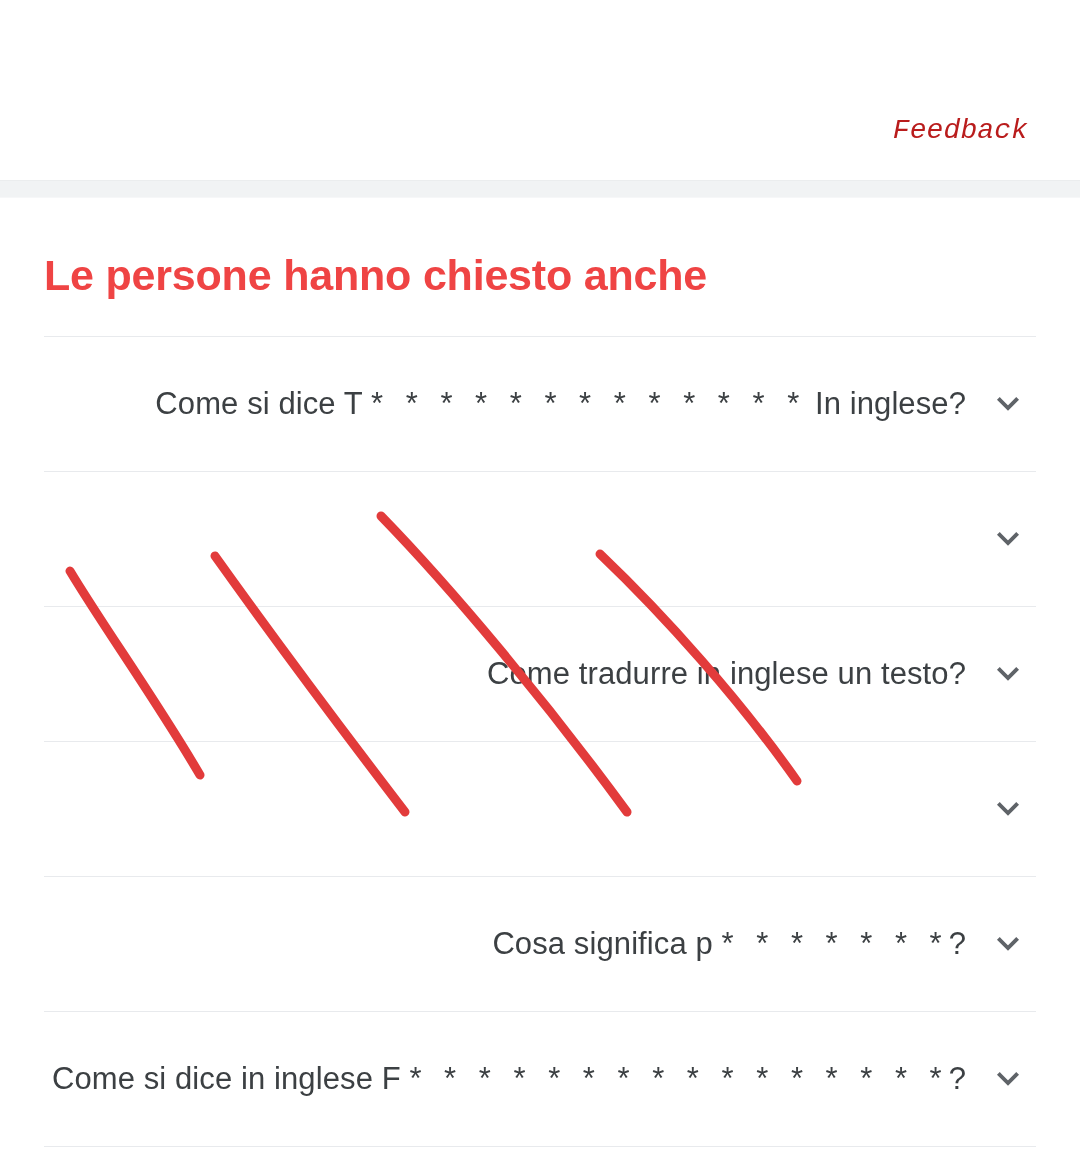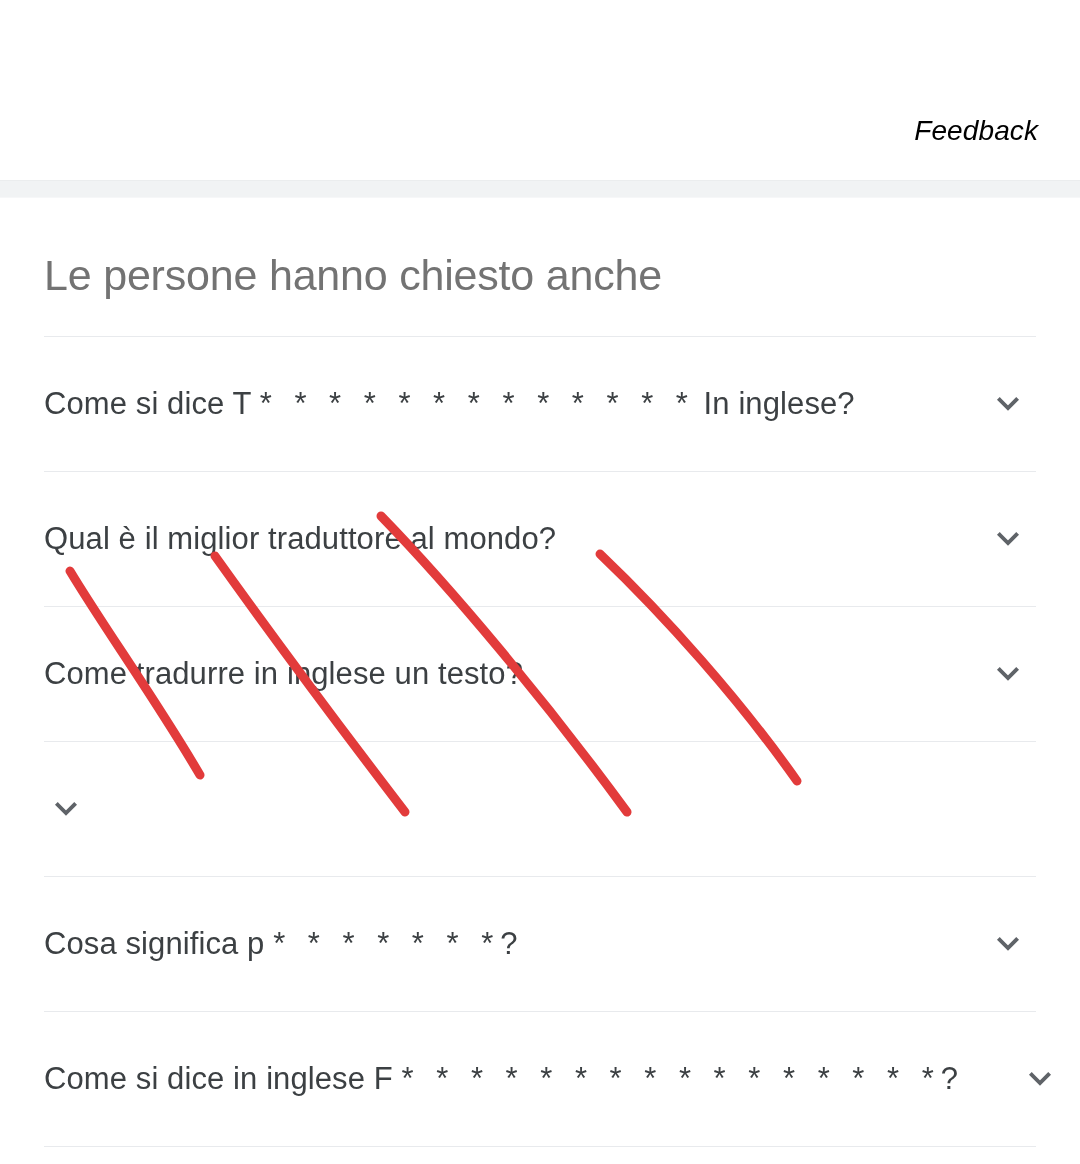--- a/index.html
+++ b/index.html
@@ -17,27 +17,27 @@
   }
 
   
   .topbar {
     height: 180px;
     background: #ffffff;
     position: relative;
   }
   .feedback-link {
     position: absolute;
-    right: 42px;
+    right: 52px;
     top: 114px;
-    font-family: Liberation Sans, sans-serif;
+    font-family: Liberation Mono, monospace;
     font-style: italic;
     font-size: 28px;
     line-height: 34px;
-    color: #000000;
+    color: #b91c1c;
     letter-spacing: 0.1px;
     cursor: pointer;
   }
 
   
   .section-gap {
     height: 18px;
     background: #f1f3f4;
     border-top: 1px solid #ebedee;
     border-bottom: 1px solid #f6f7f8;
@@ -45,39 +45,38 @@
   }
 
   
   .paa-card {
     background: #ffffff;
     padding: 0 0 0 0;
     position: relative;
   }
   .paa-heading {
     font-size: 43px;
-    font-weight: normal;
-    color: #737373;
+    font-weight: bold;
+    color: #ef4444;
     letter-spacing: -0.2px;
     padding: 52px 44px 0 44px;
     line-height: 50px;
   }
   .paa-list {
     margin-top: 36px;
   }
   .paa-item {
     position: relative;
     margin: 0 44px 0 44px;
     border-top: 1px solid #e8eaed;
     height: 134px;
     display: flex;
     align-items: center;
-    justify-content: space-between;
+    justify-content: flex-end;
     cursor: pointer;
-    gap: 40px;
   }
   .paa-q {
     font-size: 31px;
     color: #3c4043;
     line-height: 40px;
     letter-spacing: 0.1px;
     white-space: nowrap;
     padding-right: 20px;
   }
   .paa-q .star-run {
@@ -123,21 +122,20 @@
     <div class="paa-item">
       <div class="paa-q"><span>Come si dice T </span><span class="star-run">* * * * * * * * * * * * *</span><span> In inglese?</span></div>
       <div class="chevron">
         <svg width="36" height="36" viewBox="0 0 24 24" aria-hidden="true">
           <path d="M6.5 9.2 L12 14.7 L17.5 9.2" fill="none" stroke="#5f6368" stroke-width="2.6" stroke-linecap="square" stroke-linejoin="miter"></path>
         </svg>
       </div>
     </div>
 
     <div class="paa-item">
-      <div class="paa-q"><span>Qual è il miglior traduttore al mondo?</span><span class="star-run"></span><span></span></div>
       <div class="chevron">
         <svg width="36" height="36" viewBox="0 0 24 24" aria-hidden="true">
           <path d="M6.5 9.2 L12 14.7 L17.5 9.2" fill="none" stroke="#5f6368" stroke-width="2.6" stroke-linecap="square" stroke-linejoin="miter"></path>
         </svg>
       </div>
     </div>
 
     <div class="paa-item">
       <div class="paa-q"><span>Come tradurre in inglese un testo?</span><span class="star-run"></span><span></span></div>
       <div class="chevron">

